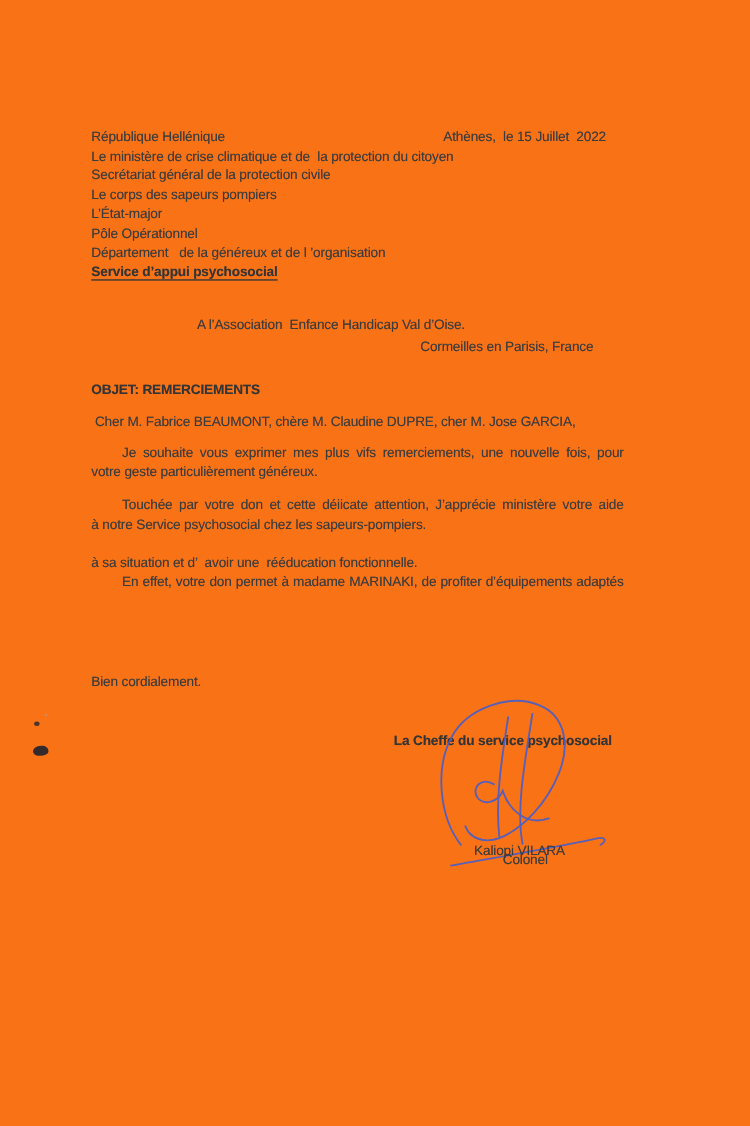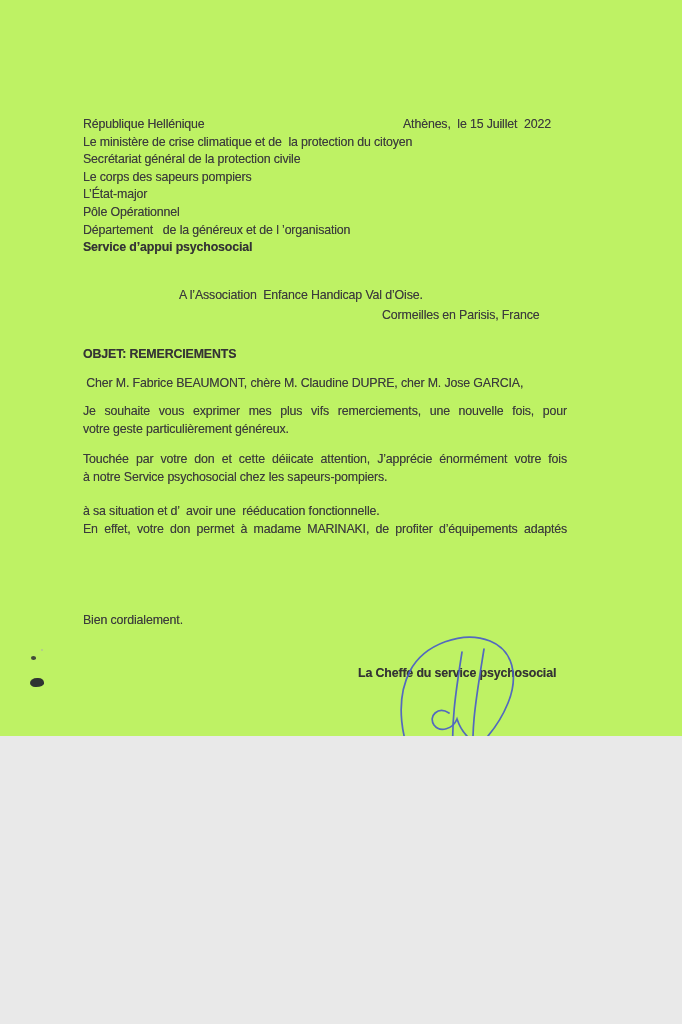--- a/index.html
+++ b/index.html
@@ -1,43 +1,45 @@
 <!DOCTYPE html>
 <html><head>
 <meta charset="utf-8">
 <style>
   * { margin: 0; padding: 0; box-sizing: border-box; }
   html, body { background: #e9e9e9; }
   .page {
     position: relative;
     width: 682px;
-    height: 736px;
+    height: 1024px;
     margin: 0 auto;
-    background: #bef264;
+    background: #f97316;
     overflow: hidden;
     font-family: "Liberation Sans", "DejaVu Sans", sans-serif;
     color: #3c3c3c;
   }
   .blk { position: absolute; left: 83px; width: 484px; }
   .line {
     font-size: 12.4px;
     line-height: 17.6px;
     letter-spacing: -0.15px;
     white-space: pre-wrap;
     color: #3c3c3c;
     text-shadow: 0 0 0.5px rgba(60,60,60,0.55);
   }
   
   .jl {
     white-space: nowrap;
     text-align: justify;
     text-align-last: justify;
+    margin-left: 28px;
   }
   .bold { font-weight: bold; color: #343434; }
   .underline {
+    text-decoration: underline;
     text-decoration-thickness: 1.2px;
     text-underline-offset: 3px;
   }
   .header { line-height: 17.6px; }
   .dateline { position: absolute; left: 320px; top: 0; white-space: pre-wrap; text-align: center; }
   .recipient .line { line-height: 20px; }
   .sig-title { position: absolute; left: 358px; top: 665px; width: 260px; }
   .sig-name  { position: absolute; left: 431px; top: 753px; margin-top: 12px; }
   .sig-rank  { position: absolute; left: 457px; top: 773px; }
   .signature-svg { position: absolute; left: 392px; top: 628px; width: 180px; height: 160px; }
@@ -77,21 +79,21 @@
   <div class="blk" style="top:375px;">
     <div class="line"> Cher M. Fabrice BEAUMONT, chère M. Claudine DUPRE, cher M. Jose GARCIA,</div>
   </div>
 
   <div class="blk" style="top:403px;">
     <div class="line jl">Je souhaite vous exprimer mes plus vifs remerciements, une nouvelle fois, pour</div>
     <div class="line">votre geste particulièrement généreux.</div>
   </div>
 
   <div class="blk" style="top:451px;">
-    <div class="line jl">Touchée par votre don et cette déiicate attention, J’apprécie énormément votre fois</div>
+    <div class="line jl">Touchée par votre don et cette déiicate attention, J’apprécie ministère votre aide</div>
     <div class="line">à notre Service psychosocial chez les sapeurs-pompiers.</div>
   </div>
 
   <div class="blk" style="top:503px;">
     <div class="line">à sa situation et d’  avoir une  rééducation fonctionnelle.</div>
     <div class="line jl">En effet, votre don permet à madame MARINAKI, de profiter d’équipements adaptés</div>
   </div>
 
 
   <div class="blk" style="top:612px;">

